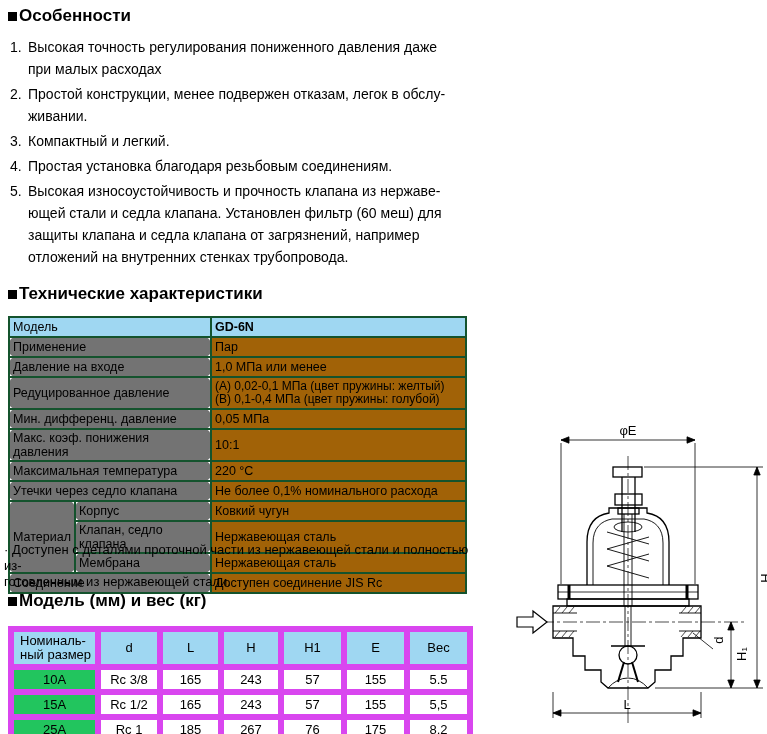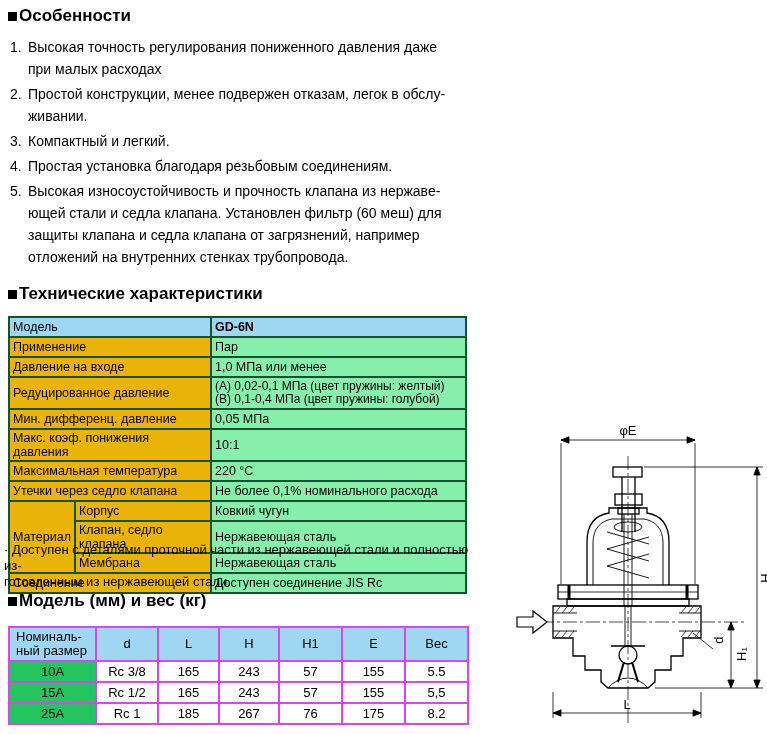--- a/index.html
+++ b/index.html
@@ -15,27 +15,27 @@
   .li{display:flex;margin-bottom:3px;}
   .li .num{width:18px;flex:0 0 auto;}
   .li .txt{flex:1;}
   .pre{white-space:pre-line;}
 
   
   table{border-collapse:collapse;table-layout:fixed;}
   .tech{position:absolute;left:8px;top:316px;width:457px;border:2px solid #111;}
   .tech td{border:2px solid #14532d;text-align:left;vertical-align:middle;font-size:12.5px;height:16px;padding:1px 3px;line-height:14px;overflow:hidden;}
   .tech td.hd{background:#9fd7f2;}
-  .tech td.lb{background:#eab308;}
-  .tech td.val{background:#86efac;margin-left:48px;}
+  .tech td.lb{background:#737373;border-radius:7px;}
+  .tech td.val{background:#a16207;margin-left:48px;}
   .tech td.bold{font-weight:bold;}
   .tech td.two{font-size:12px;line-height:13px;height:28px;}
 
   .dimt{position:absolute;left:8px;top:626px;width:459px;border:2px solid #111;}
-  .dimt td{border:2px solid #d946ef;text-align:center;vertical-align:middle;font-size:13px;padding:1px 3px;}
+  .dimt td{border:6px solid #d946ef;text-align:center;vertical-align:middle;font-size:13px;padding:1px 3px;}
   .dimt tr.hdr td{background:#9fd7f2;height:30px;line-height:14px;}
   .dimt td.c0h{text-align:left;padding-left:6px;}
   .dimt tr.row td{height:17px;background:#fff;}
   .dimt tr.row td.c0{background:#22c55e;}
 
   .footnote{position:absolute;left:4px;top:542px;width:470px;font-size:13px;line-height:16px;}
 
   
   .drawing{position:absolute;left:505px;top:420px;width:262px;height:314px;}
   .drawing text{font-family:"Liberation Sans","DejaVu Sans",sans-serif;font-size:13px;fill:#000;stroke:none;}

